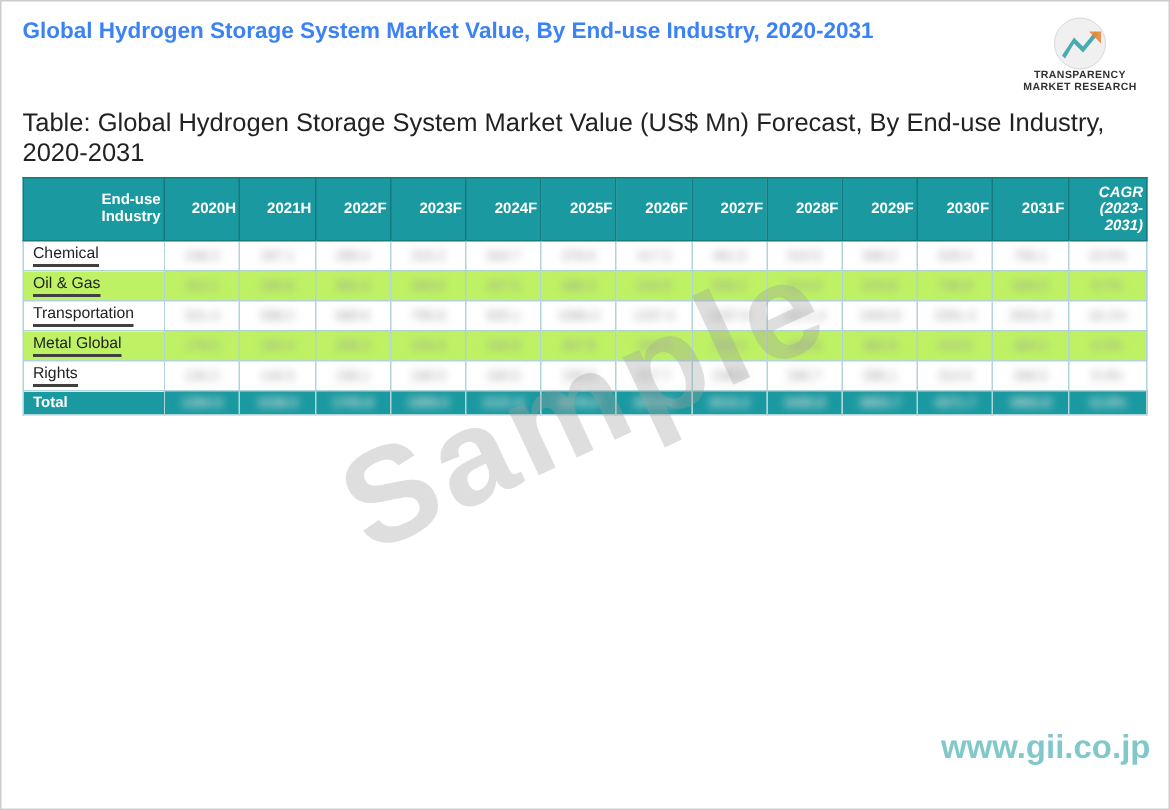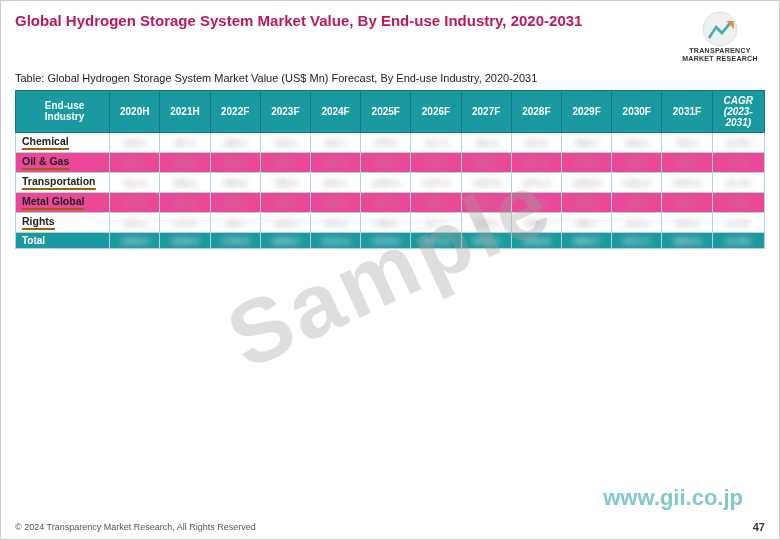--- a/index.html
+++ b/index.html
@@ -26,21 +26,21 @@
     .header {
       display: flex;
       align-items: flex-start;
       justify-content: space-between;
       margin-bottom: 8px;
     }
 
     .page-title {
       font-size: 15px;
       font-weight: bold;
-      color: #be185d;
+      color: #3b82f6;
       max-width: 620px;
       line-height: 1.3;
     }
 
     .logo-area {
       display: flex;
       flex-direction: column;
       align-items: center;
       min-width: 90px;
     }
@@ -54,21 +54,21 @@
       font-size: 7px;
       font-weight: bold;
       color: #333;
       text-align: center;
       line-height: 1.2;
       letter-spacing: 0.3px;
     }
 
     
     .table-subtitle {
-      font-size: 11px;
+      font-size: 17px;
       color: #222;
       margin-bottom: 6px;
       font-weight: 500;
     }
 
     
     .data-table {
       width: 100%;
       border-collapse: collapse;
       table-layout: fixed;
@@ -85,20 +85,21 @@
     
     .data-table thead tr {
       background: #1a9aa0;
     }
     .data-table thead th {
       color: #fff;
       font-weight: bold;
       font-size: 10px;
       padding: 4px 2px;
       border-color: #157a80;
+      text-align: right;
     }
 
     .col-industry {
       width: 90px;
       text-align: left;
       padding-left: 6px !important;
     }
 
     .col-year {
       width: 48px;
@@ -108,42 +109,42 @@
       width: 50px;
       font-size: 9px;
       font-style: italic;
     }
 
     
     .row-white td {
       background: #ffffff;
     }
     .row-light td {
-      background: #ec4899;
+      background: #bef264;
     }
     .row-total td {
       background: #1a9aa0;
       color: #fff;
       font-weight: bold;
       margin-left: 31px;
     }
 
     
     .industry-cell {
       text-align: left !important;
       padding-left: 6px !important;
       position: relative;
     }
 
     .industry-name {
       display: inline-block;
-      font-weight: bold;
+      font-weight: normal;
       font-size: 10.5px;
       color: #222;
-      border-bottom: 2px solid #a16207;
+      border-bottom: 2px solid #404040;
       padding-bottom: 1px;
     }
 
     
     .blurred {
       color: #999;
       font-size: 9px;
       filter: blur(3px);
       user-select: none;
     }
@@ -160,21 +161,21 @@
       pointer-events: none;
       z-index: 10;
       white-space: nowrap;
       letter-spacing: 4px;
     }
 
     
     .website-watermark {
       position: absolute;
       bottom: 28px;
-      right: 36px;
+      right: 12px;
       font-size: 22px;
       font-weight: bold;
       color: rgba(26, 154, 160, 0.55);
       pointer-events: none;
       z-index: 10;
     }
 
     
     .footer {
       position: absolute;
@@ -355,18 +356,14 @@
         <td><span class="blurred" style="color:#ddd;">4963.8</span></td>
         <td><span class="blurred" style="color:#ddd;">12.8%</span></td>
       </tr>
     </tbody>
   </table>
 
   <div class="watermark">Sample</div>
 
   <div class="website-watermark">www.gii.co.jp</div>
 
-  <div class="footer">
-    <span class="footer-copyright">© 2024 Transparency Market Research, All Rights Reserved</span>
-    <span class="footer-page">47</span>
-  </div>
 
 </div>
 
 </body></html>

